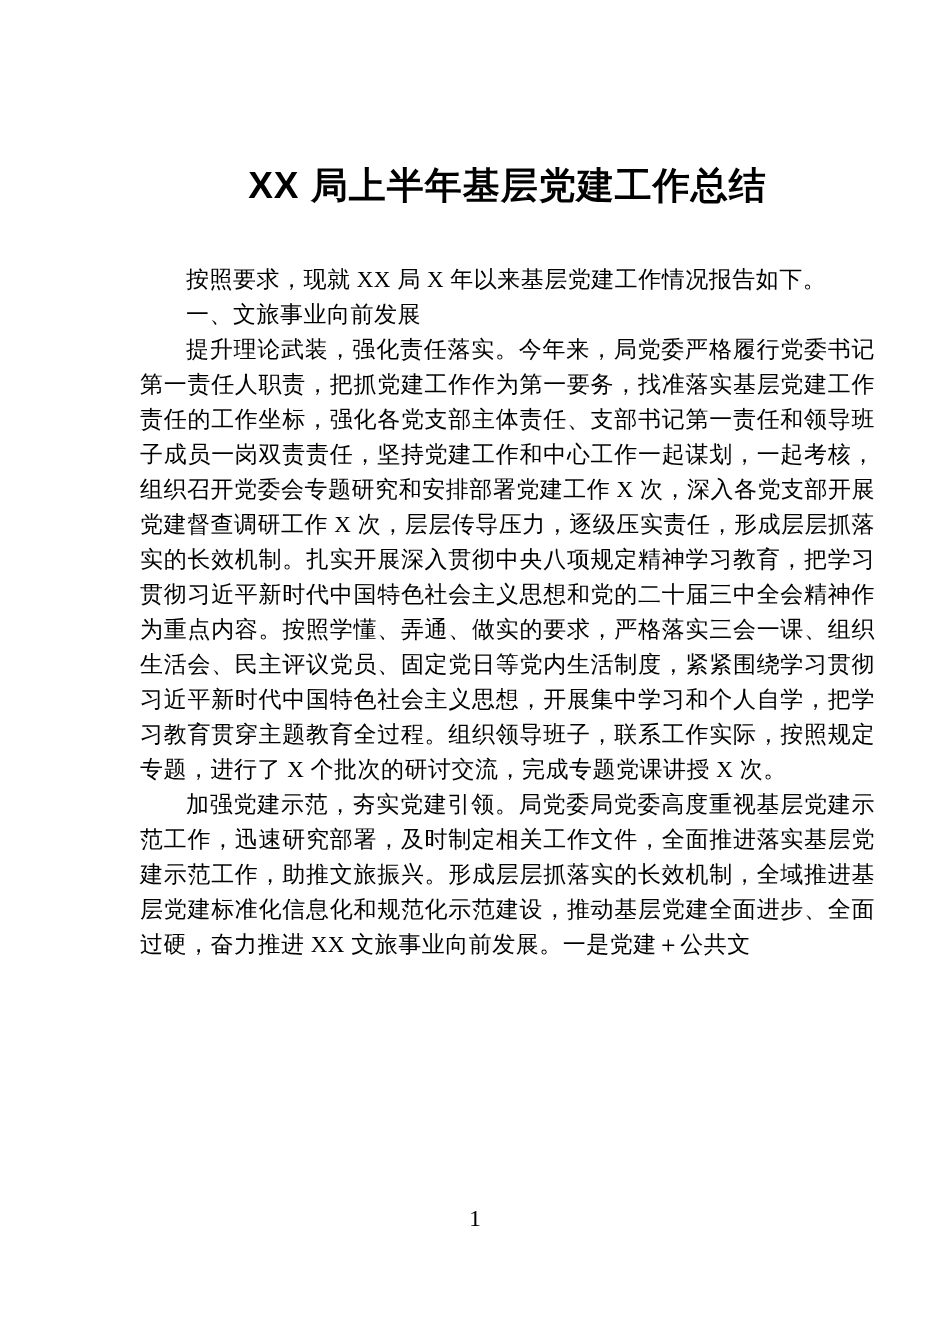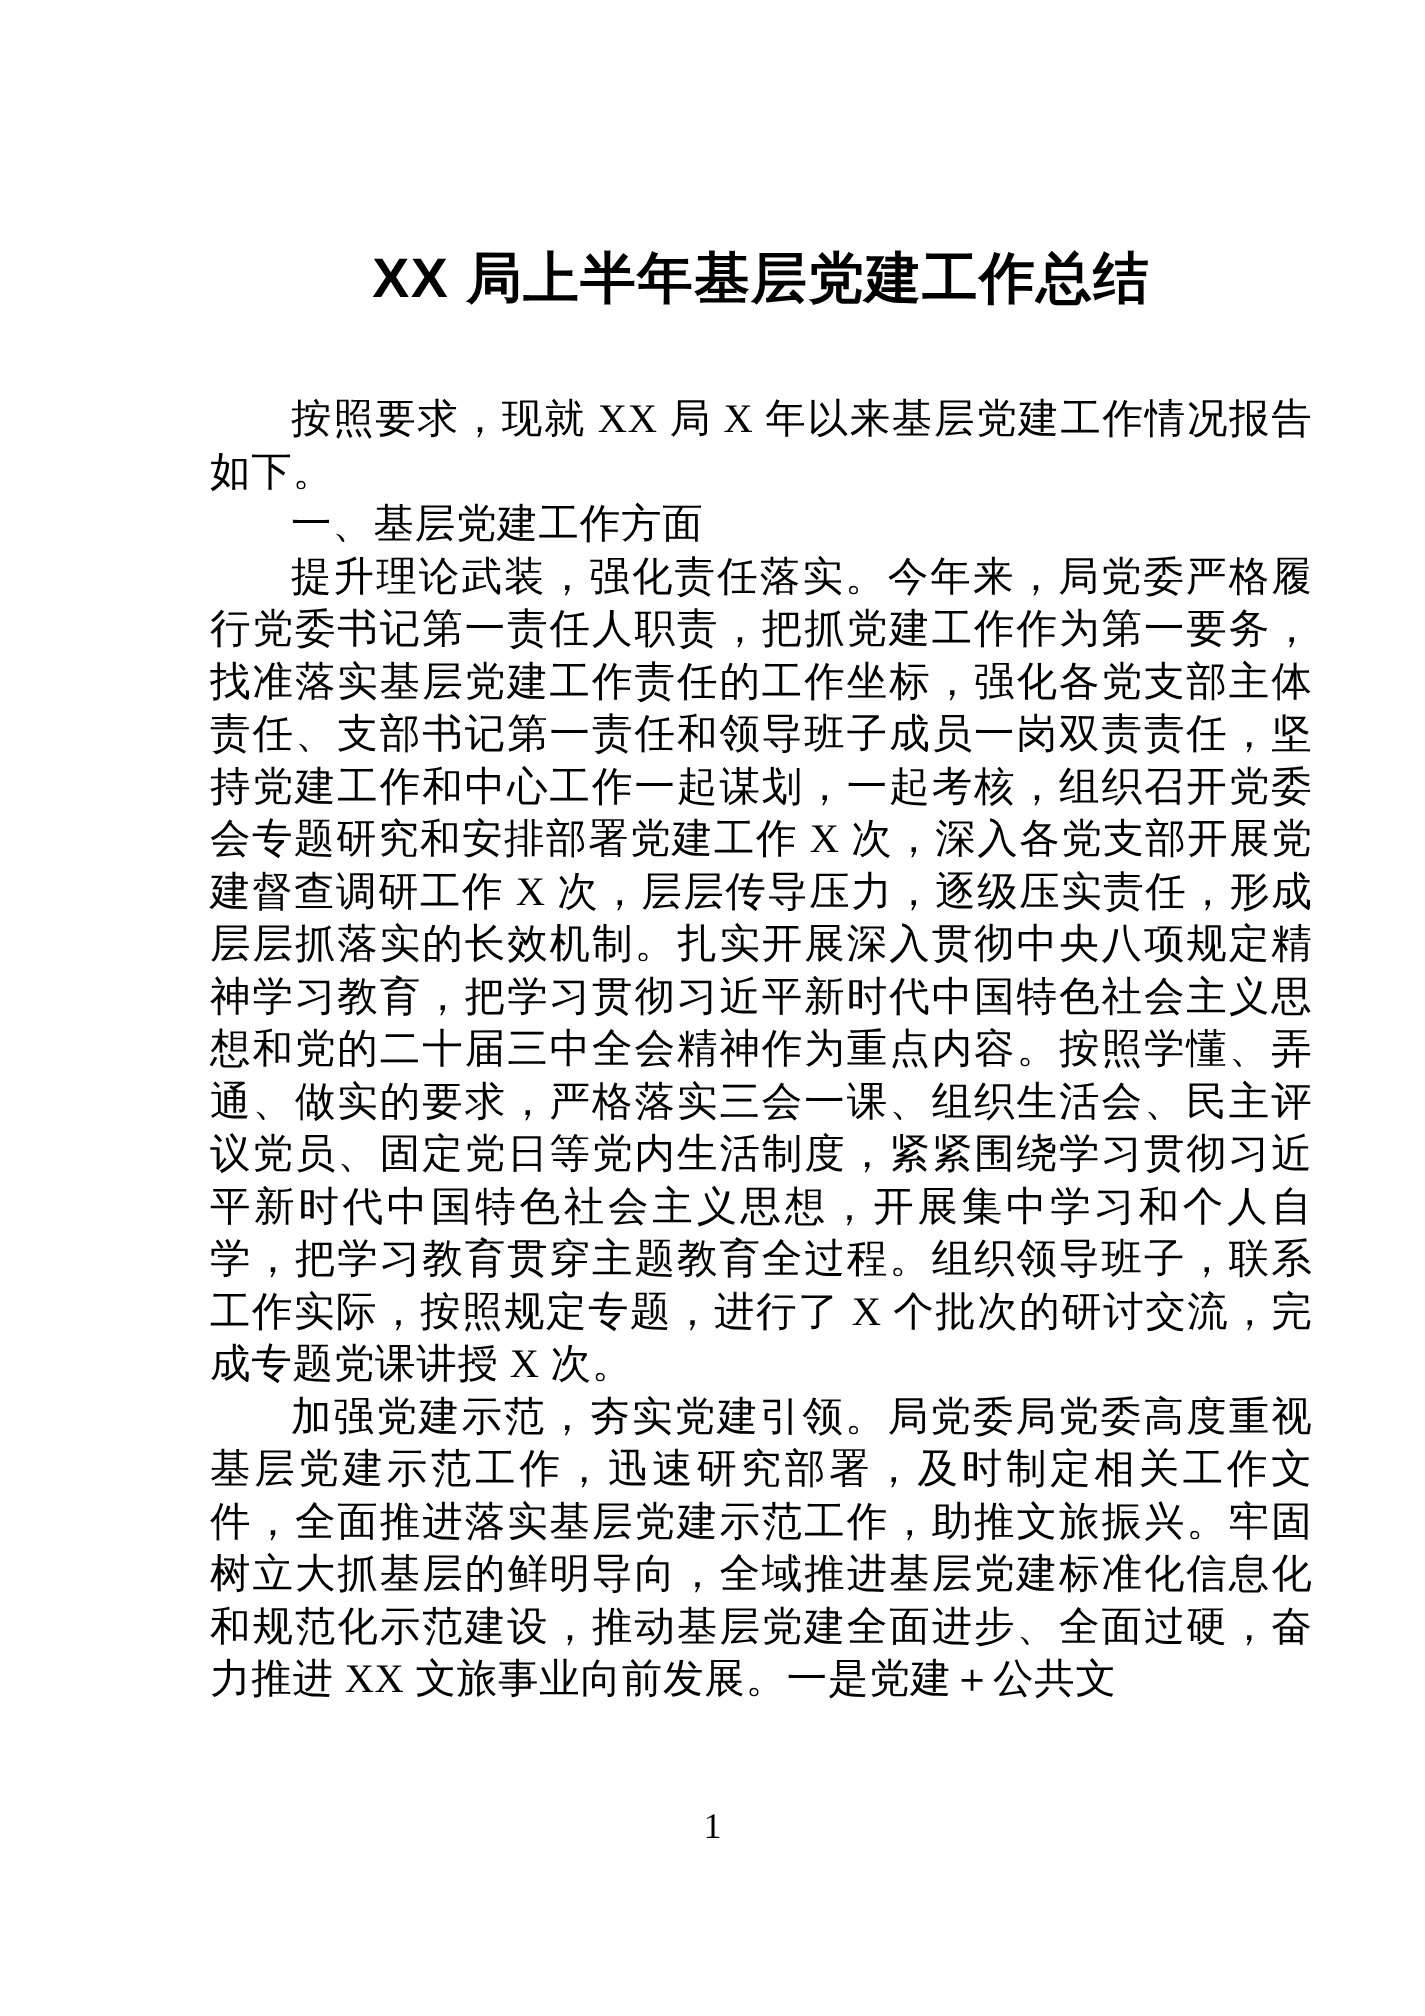--- a/index.html
+++ b/index.html
@@ -23,21 +23,21 @@
     margin: 0 0 50px 0;
     font-family: "Liberation Sans", "DejaVu Sans", sans-serif;
     font-size: 37px;
     line-height: 52px;
     font-weight: 700;
     text-align: center;
     letter-spacing: 1px;
   }
   .para {
     margin: 0;
-    font-size: 27px;
+    font-size: 23px;
     line-height: 35px;
     text-align: justify;
     text-indent: 2em;
     letter-spacing: 0.5px;
   }
   .page-number {
     position: absolute;
     left: 0;
     right: 0;
     bottom: 112px;
@@ -48,20 +48,20 @@
 </style>
 </head>
 <body>
 
 <div class="page">
 
   <h1 class="doc-title">XX 局上半年基层党建工作总结</h1>
 
   <div class="content">
     <p class="para">按照要求，现就 XX 局 X 年以来基层党建工作情况报告如下。</p>
-    <p class="para">一、基层党建工作方面</p>
+    <p class="para">一、文旅事业向前发展</p>
     <p class="para">提升理论武装，强化责任落实。今年来，局党委严格履行党委书记第一责任人职责，把抓党建工作作为第一要务，找准落实基层党建工作责任的工作坐标，强化各党支部主体责任、支部书记第一责任和领导班子成员一岗双责责任，坚持党建工作和中心工作一起谋划，一起考核，组织召开党委会专题研究和安排部署党建工作 X 次，深入各党支部开展党建督查调研工作 X 次，层层传导压力，逐级压实责任，形成层层抓落实的长效机制。扎实开展深入贯彻中央八项规定精神学习教育，把学习贯彻习近平新时代中国特色社会主义思想和党的二十届三中全会精神作为重点内容。按照学懂、弄通、做实的要求，严格落实三会一课、组织生活会、民主评议党员、固定党日等党内生活制度，紧紧围绕学习贯彻习近平新时代中国特色社会主义思想，开展集中学习和个人自学，把学习教育贯穿主题教育全过程。组织领导班子，联系工作实际，按照规定专题，进行了 X 个批次的研讨交流，完成专题党课讲授 X 次。</p>
-    <p class="para">加强党建示范，夯实党建引领。局党委局党委高度重视基层党建示范工作，迅速研究部署，及时制定相关工作文件，全面推进落实基层党建示范工作，助推文旅振兴。牢固树立大抓基层的鲜明导向，全域推进基层党建标准化信息化和规范化示范建设，推动基层党建全面进步、全面过硬，奋力推进 XX 文旅事业向前发展。一是党建＋公共文</p>
+    <p class="para">加强党建示范，夯实党建引领。局党委局党委高度重视基层党建示范工作，迅速研究部署，及时制定相关工作文件，全面推进落实基层党建示范工作，助推文旅振兴。形成层层抓落实的长效机制，全域推进基层党建标准化信息化和规范化示范建设，推动基层党建全面进步、全面过硬，奋力推进 XX 文旅事业向前发展。一是党建＋公共文</p>
   </div>
 
   <div class="page-number">1</div>
 
 </div>
 
 </body></html>

